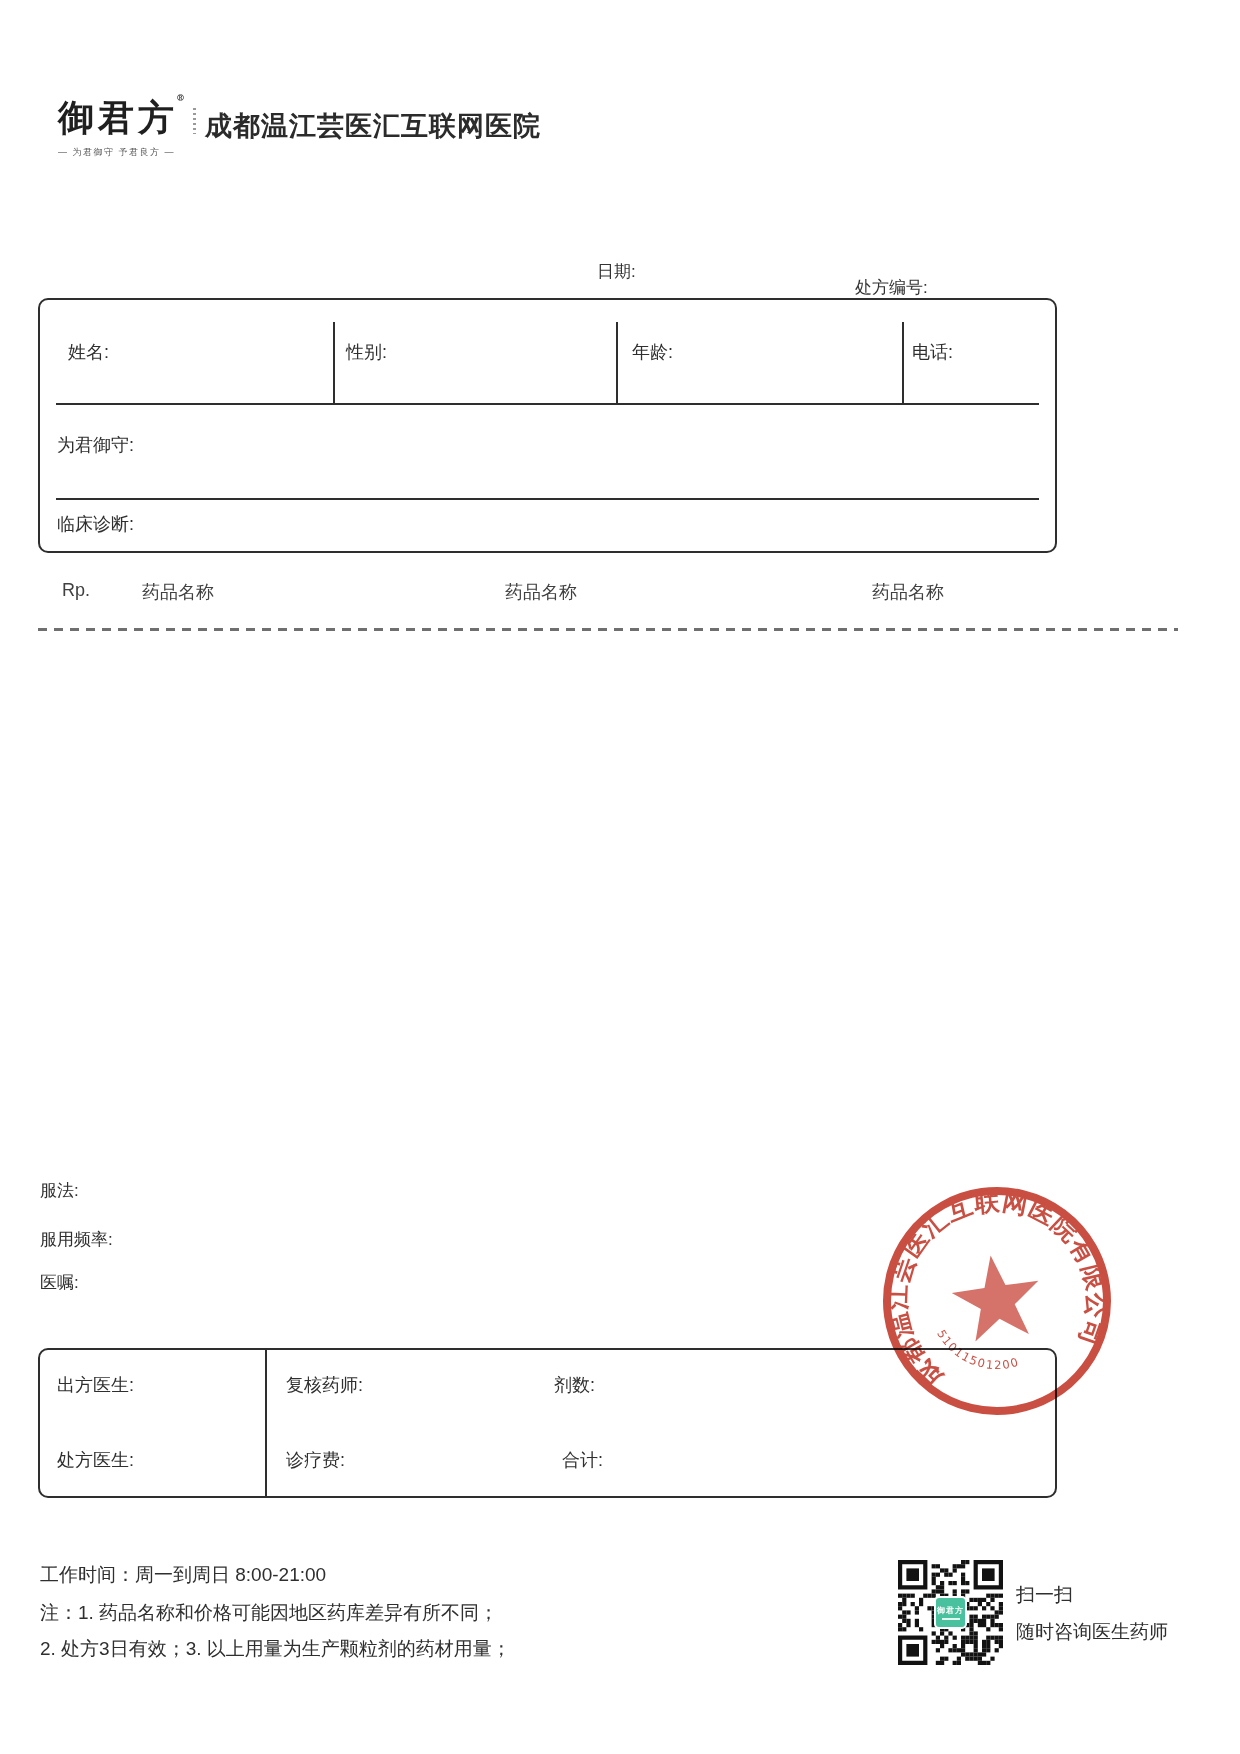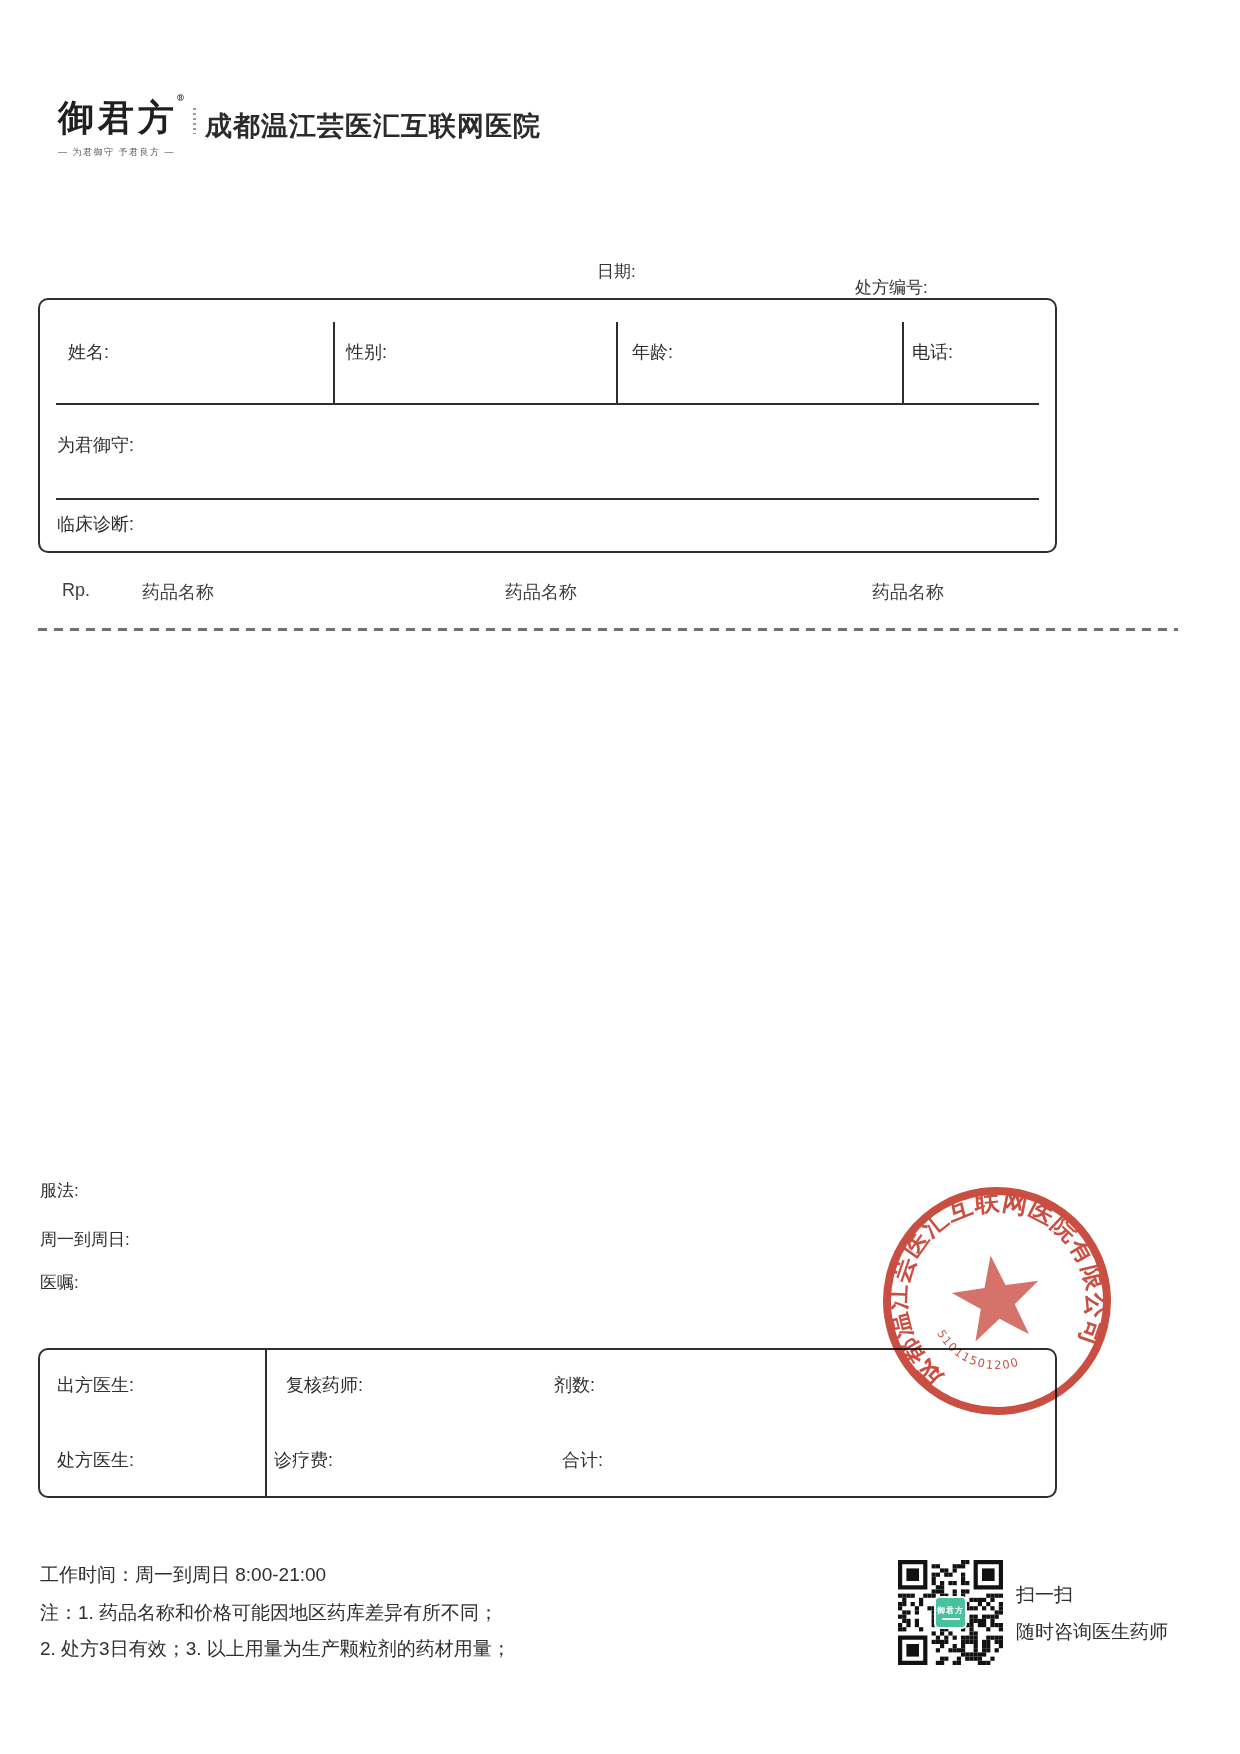--- a/index.html
+++ b/index.html
@@ -85,21 +85,21 @@
   .signoff-box {
     position: absolute; left: 38px; top: 1340px; width: 1019px; height: 150px;
     border: 2px solid #2e2e2e; border-radius: 10px; background: transparent; text-decoration: underline;
   }
   .sb-vline { position: absolute; left: 225px; top: 0; bottom: 0; width: 2px; background: #2e2e2e; }
   .sb-label { position: absolute; font-size: 18px; color: #2f2f2f; white-space: nowrap; }
   .sb-issuing    { left: 17px;  top: 23px; }
   .sb-prescribe  { left: 17px;  top: 98px; }
   .sb-pharmacist { left: 246px; top: 23px; }
   .sb-doses      { left: 514px; top: 23px; }
-  .sb-fee        { left: 234px; top: 98px; }
+  .sb-fee        { left: 246px; top: 98px; }
   .sb-total      { left: 522px; top: 98px; }
   
   .stamp {
     position: absolute; left: 877px; top: 1173px; width: 240px; height: 240px;
     transform: rotate(-8deg);
     z-index: 5;
     mix-blend-mode: multiply;
   }
   
   .footer-line { position: absolute; left: 40px; font-size: 19px; color: #2f2f2f; white-space: nowrap; }
@@ -150,21 +150,21 @@
 
   <div class="rp-row">
     <span class="rp-label">Rp.</span>
     <span class="rp-col1">药品名称</span>
     <span class="rp-col2">药品名称</span>
     <span class="rp-col3">药品名称</span>
   </div>
   <div class="dashed-line"></div>
 
   <div class="usage-label u-method">服法:</div>
-  <div class="usage-label u-frequency">周一到周日:</div>
+  <div class="usage-label u-frequency">服用频率:</div>
   <div class="usage-label u-advice">医嘱:</div>
 
   <div class="signoff-box">
     <div class="sb-vline"></div>
     <span class="sb-label sb-issuing">出方医生:</span>
     <span class="sb-label sb-prescribe">处方医生:</span>
     <span class="sb-label sb-pharmacist">复核药师:</span>
     <span class="sb-label sb-doses">剂数:</span>
     <span class="sb-label sb-fee">诊疗费:</span>
     <span class="sb-label sb-total">合计:</span>

